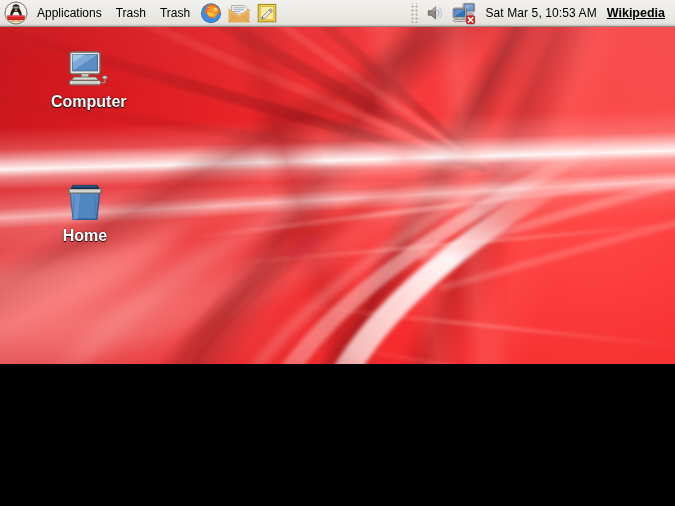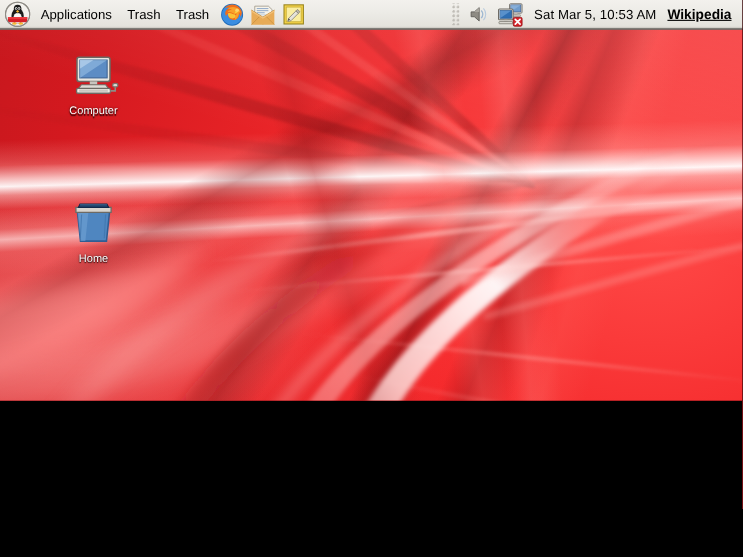--- a/index.html
+++ b/index.html
@@ -193,26 +193,27 @@
     cursor: pointer;
     user-select: none;
   }
   .dicon .glyph {
     width: 48px; height: 48px;
     margin: 0 auto 1px auto;
     position: relative;
   }
   .dicon .label {
     display: inline-block;
-    font-size: 10px;
+    font-size: 16px;
     color: #fff;
     line-height: 13px;
     padding: 1px 3px;
     text-shadow: 0 1px 1px rgba(0,0,0,.85), 0 0 2px rgba(0,0,0,.7);
     white-space: nowrap;
+    font-weight: bold;
   }
   .dicon.selected .label {
     color: #fff;
     background: rgba(90,12,14,.35);
     outline: 1px dotted #f7dcdc;
     outline-offset: 0px;
     text-shadow: 0 1px 1px rgba(0,0,0,.9);
   }
 
   

